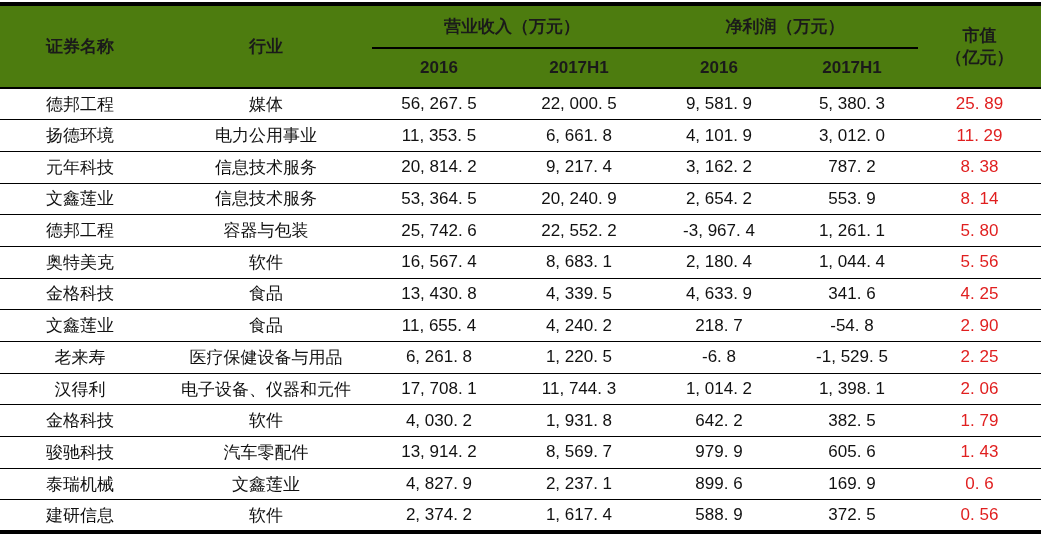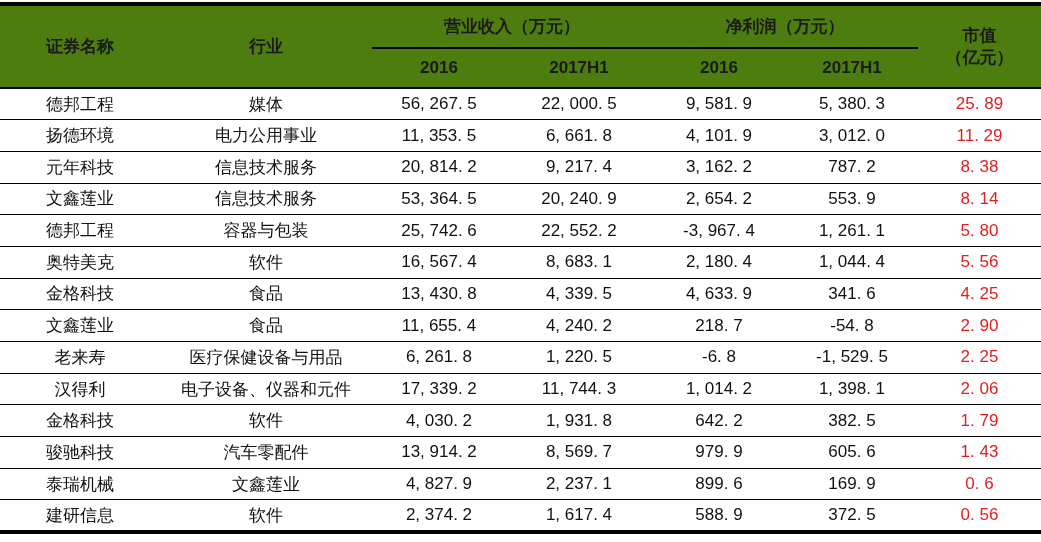--- a/index.html
+++ b/index.html
@@ -170,21 +170,21 @@
         <td>医疗保健设备与用品</td>
         <td>6, 261. 8</td>
         <td>1, 220. 5</td>
         <td>-6. 8</td>
         <td>-1, 529. 5</td>
         <td class="mcap">2. 25</td>
       </tr>
       <tr>
         <td>汉得利</td>
         <td>电子设备、仪器和元件</td>
-        <td>17, 339. 2</td>
+        <td>17, 708. 1</td>
         <td>11, 744. 3</td>
         <td>1, 014. 2</td>
         <td>1, 398. 1</td>
         <td class="mcap">2. 06</td>
       </tr>
       <tr>
         <td>金格科技</td>
         <td>软件</td>
         <td>4, 030. 2</td>
         <td>1, 931. 8</td>

